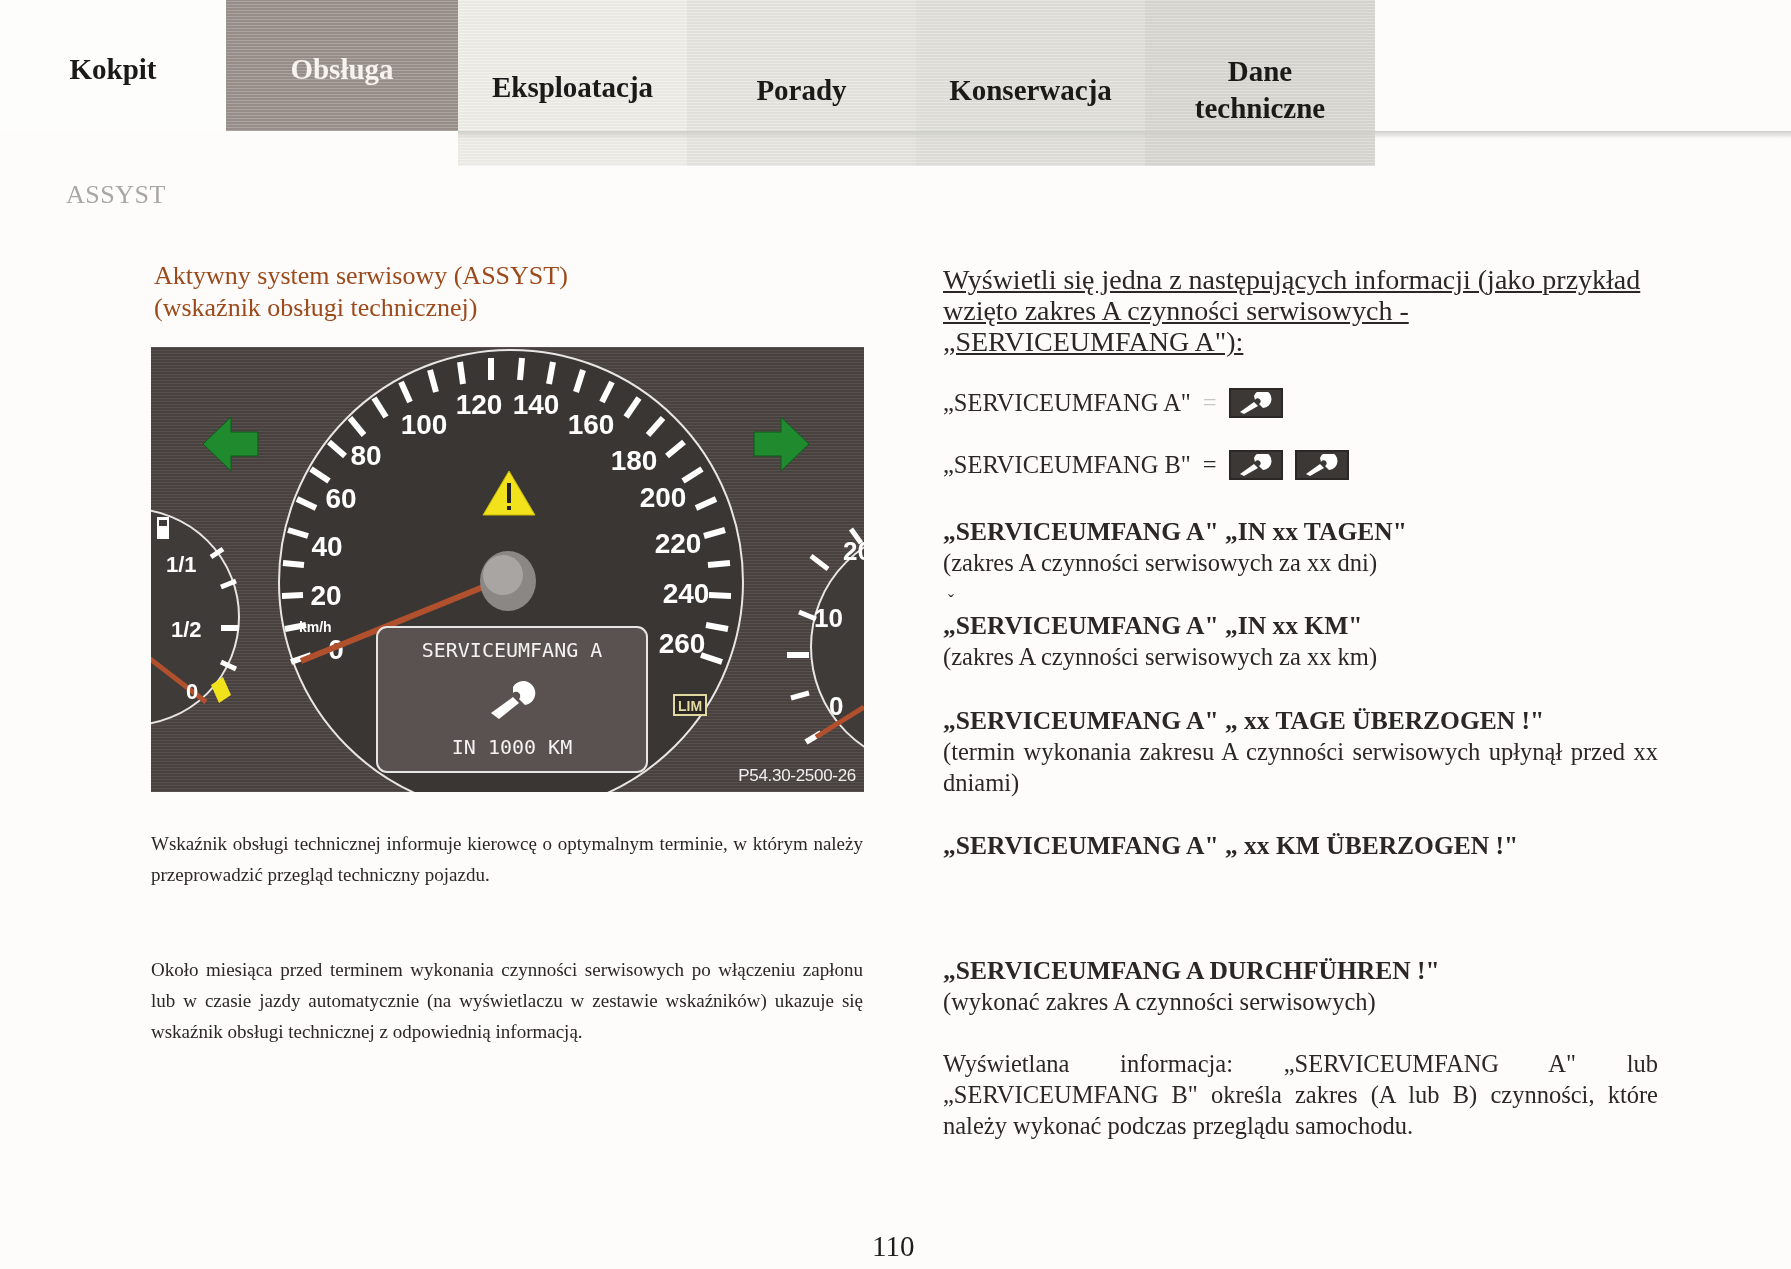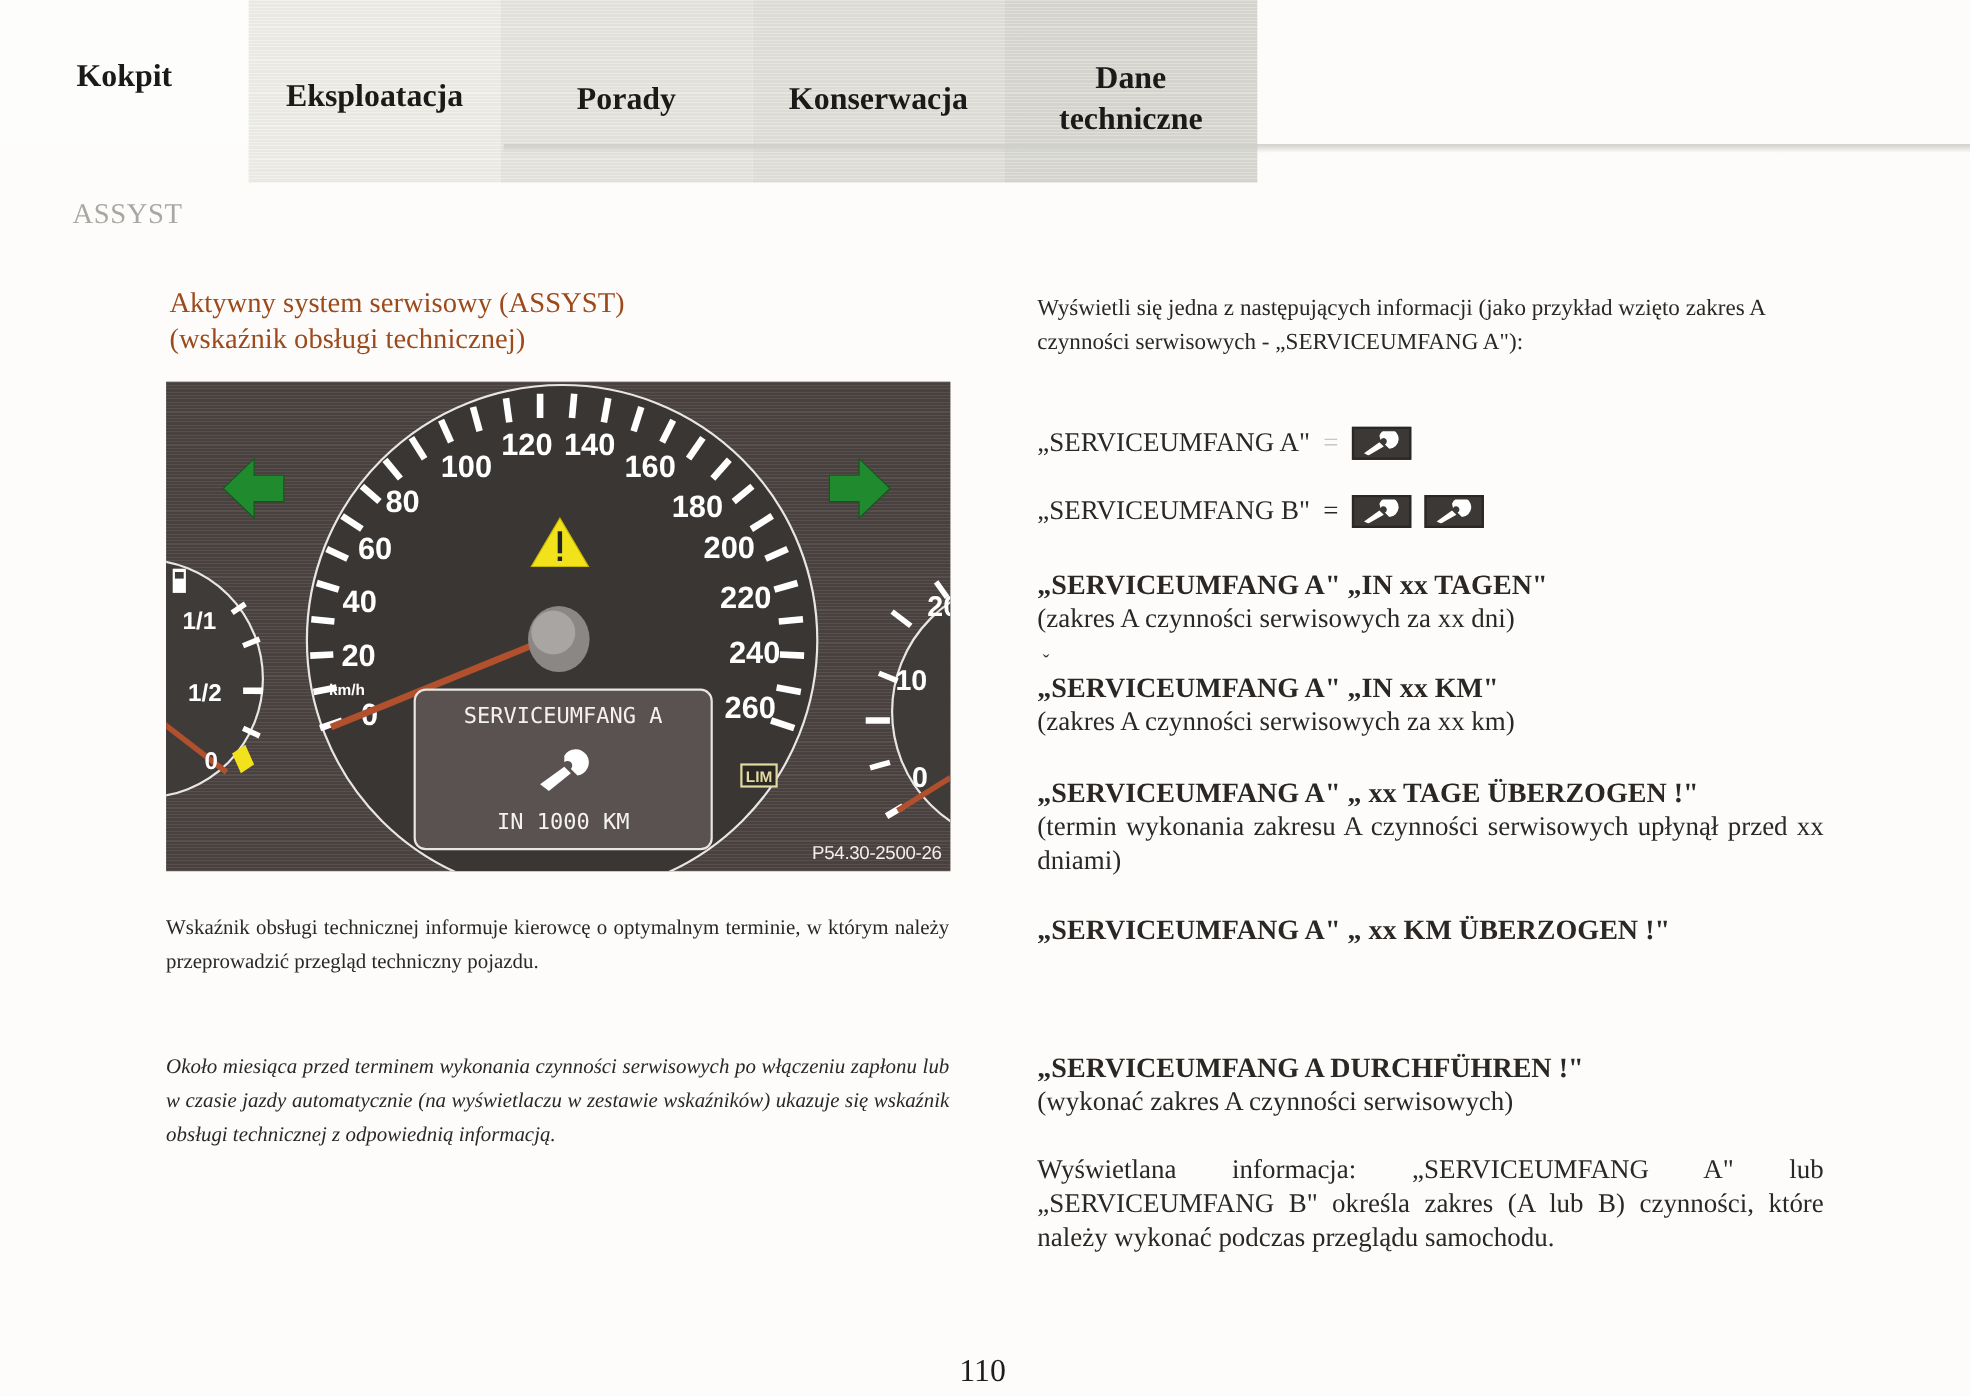--- a/index.html
+++ b/index.html
@@ -29,43 +29,46 @@
   
   .heading { position: absolute; left: 154px; top: 260px; font-weight: normal; font-size: 26px; line-height: 32px; color: #9c4a1c; }
 
   .figure { position: absolute; left: 151px; top: 347px; width: 713px; height: 445px; background: #4e4744; overflow: hidden;
             background-image: repeating-linear-gradient(0deg, rgba(255,255,255,0.05) 0 1px, rgba(0,0,0,0.08) 1px 3px); }
   .figure svg { position: absolute; left: 0; top: 0; }
   .fig-code { position: absolute; right: 8px; bottom: 6px; font: 17px "Liberation Sans", sans-serif; color: #f0eeee; letter-spacing: -0.3px; }
 
   .para { position: absolute; font-size: 19px; line-height: 31px; color: #2a2725; text-align: justify; }
   .para.p1 { left: 151px; top: 828px; width: 712px; }
-  .para.p2 { left: 151px; top: 954px; width: 712px; font-style: italic; }
+  .para.p2 { left: 151px; top: 954px; width: 712px; }
 
   
-  .rcol { position: absolute; left: 943px; top: 264px; width: 715px; font-size: 21px; line-height: 31px; color: #2a2725; }
+  .rcol { position: absolute; left: 943px; top: 264px; width: 715px; font-size: 28px; line-height: 31px; color: #2a2725; text-decoration: underline; }
   .rblock { position: absolute; left: 943px; width: 715px; font-size: 24.5px; line-height: 31px; color: #2a2725; }
   .rblock .title { font-weight: bold; font-size: 25.5px; display: block; }
   .rblock .desc { display: block; text-align: justify; }
   .eqline { position: absolute; left: 943px; font-size: 24.5px; color: #2a2725; display: flex; align-items: center; gap: 12px; }
   .eqline .eq { color: #2a2725; }
   .eqline .eq.faint { color: #c9c6c3; }
   .wrench-badge { width: 54px; height: 30px; background: #3b3836; border: 2px solid #2a2725; display: inline-flex; align-items: center; justify-content: center; }
   .tick-mark { position: absolute; left: 948px; top: 591px; font-size: 18px; color: #333; }
 
   .page-number { position: absolute; left: 872px; top: 1230px; font-size: 29px; color: #1f1d1b; }
 </style>
 </head>
 <body>
 
 <div class="watermark">XAT.COM</div>
 
 <nav class="tabbar">
   <div class="tab t0">
       <span>Kokpit</span>
+    </div>
+  <div class="tab t1">
+      <span>Obsługa</span>
     </div>
   <div class="tab t2">
       <span>Eksploatacja</span>
     </div>
   <div class="tab t4">
       <span style="padding-top:14px">Porady</span>
     </div>
   <div class="tab t5">
       <span style="padding-top:14px">Konserwacja</span>
     </div>

